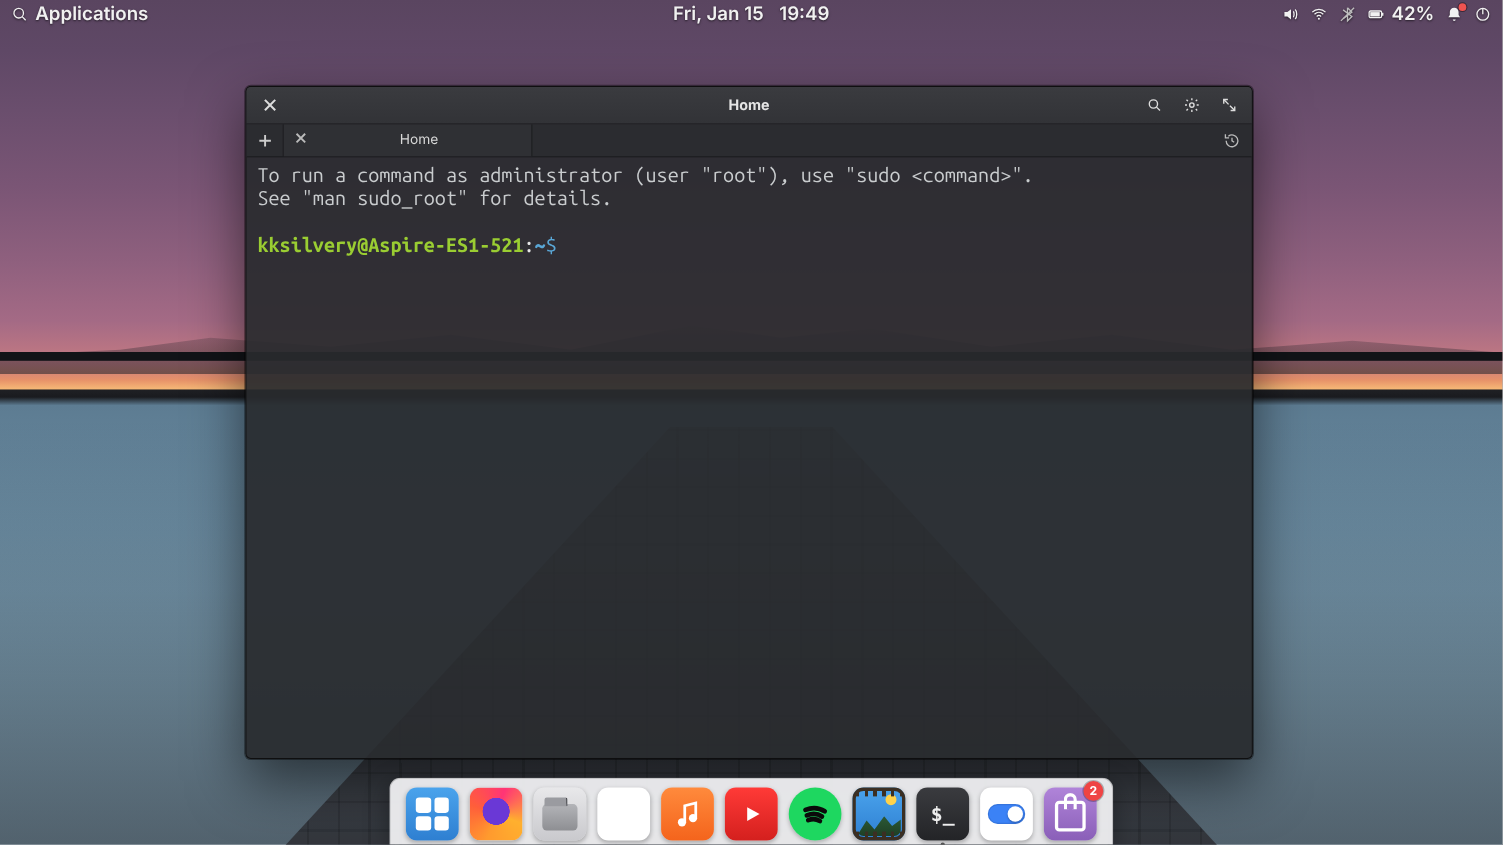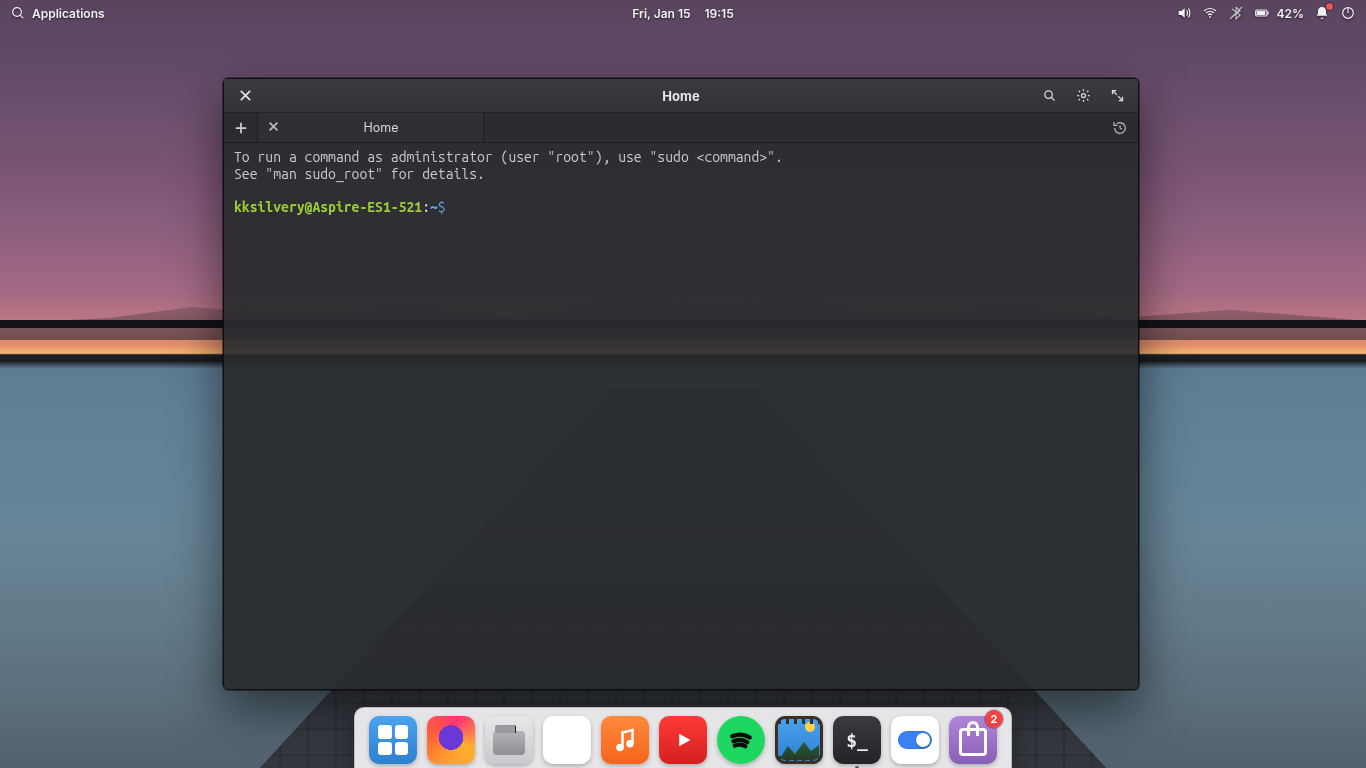--- a/index.html
+++ b/index.html
@@ -31,21 +31,21 @@
       repeating-linear-gradient(90deg, rgba(0,0,0,.18) 0 2px, rgba(0,0,0,0) 2px 28px),
       repeating-linear-gradient(0deg, rgba(0,0,0,.15) 0 2px, rgba(0,0,0,0) 2px 26px),
       linear-gradient(to top,#2b2c31 0%, #3a3c42 40%, rgba(74,77,85,.6) 100%);
     clip-path: polygon(42% 0%, 58% 0%, 100% 100%, 0% 100%);
     opacity:.85;
   }
   
   .wingpanel {
     position:absolute; top:0; left:0; right:0; height:26px;
     display:flex; align-items:center; justify-content:space-between;
-    padding:0 10px; color:#f1f1f1; font-size:12px; font-weight:600;
+    padding:0 10px; color:#f1f1f1; font-size:17px; font-weight:600;
     text-shadow:0 1px 2px rgba(0,0,0,.6);
   }
   .wingpanel .center { position:absolute; left:50%; transform:translateX(-50%); display:flex; gap:14px; }
   .panel-group { display:flex; align-items:center; gap:10px; }
   .panel-item { display:flex; align-items:center; gap:6px; cursor:default; }
   .ico { display:inline-flex; width:16px; height:16px; align-items:center; justify-content:center; }
   .ico svg { width:16px; height:16px; stroke:#f1f1f1; fill:none; stroke-width:1.8; filter:drop-shadow(0 1px 1px rgba(0,0,0,.6)); }
   .ico.fill svg { fill:#f1f1f1; stroke:none; }
   .muted svg { stroke:#bdbdbd; }
   .notif-dot { position:relative; }
@@ -80,21 +80,21 @@
     width:226px; display:flex; align-items:center; gap:10px; padding:0 10px;
     border-right:1px solid #1c1d20; background:#2f3034; font-size:12.5px; color:#d8d8d8;
   }
   .tab .tab-close svg { width:11px; height:11px; stroke:#bbb; stroke-width:2.2; fill:none; }
   .tab .tab-label { flex:1; text-align:center; }
   .tab-recent { margin-left:auto; width:36px; display:flex; align-items:center; justify-content:center; }
   .tab-recent svg { width:16px; height:16px; stroke:#bbb; fill:none; stroke-width:1.8; }
   .term-body {
     flex:1; padding:6px 10px 10px 10px;
     font-family: "Ubuntu Mono","DejaVu Sans Mono",Menlo,Consolas,monospace;
-    font-size:14px; line-height:1.18; color:#c9ccce; white-space:pre;
+    font-size:18px; line-height:1.18; color:#c9ccce; white-space:pre;
   }
   .prompt-user { color:#9acd32; font-weight:600; }
   .prompt-sep  { color:#e6e6e6; }
   .prompt-path { color:#5aa7d6; font-weight:600; }
   .prompt-dollar { color:#5aa7d6; }
   
   .dock-wrap { position:absolute; left:50%; bottom:0; transform:translateX(-50%); }
   .dock {
     display:flex; align-items:flex-end; gap:10px;
     padding:8px 14px 4px 14px;
@@ -153,21 +153,21 @@
               <circle cx="10.5" cy="10.5" r="6.5"></circle>
               <line x1="20" y1="20" x2="15.2" y2="15.2"></line>
             </svg>
         </span>
         <span>Applications</span>
       </div>
     </div>
 
     <div class="center">
       <span>Fri, Jan 15</span>
-      <span>19:15</span>
+      <span>19:49</span>
     </div>
 
     <div class="panel-group">
       <span class="ico fill">
         <svg viewBox="0 0 24 24">
             <path d="M4 9v6h4l5 4V5L8 9H4z"></path>
             <path d="M16 8c1.5 1 1.5 7 0 8" fill="none" stroke="#f1f1f1"></path>
             <path d="M18.5 5.5c3 2 3 11 0 13" fill="none" stroke="#f1f1f1"></path>
           </svg>
       </span>

